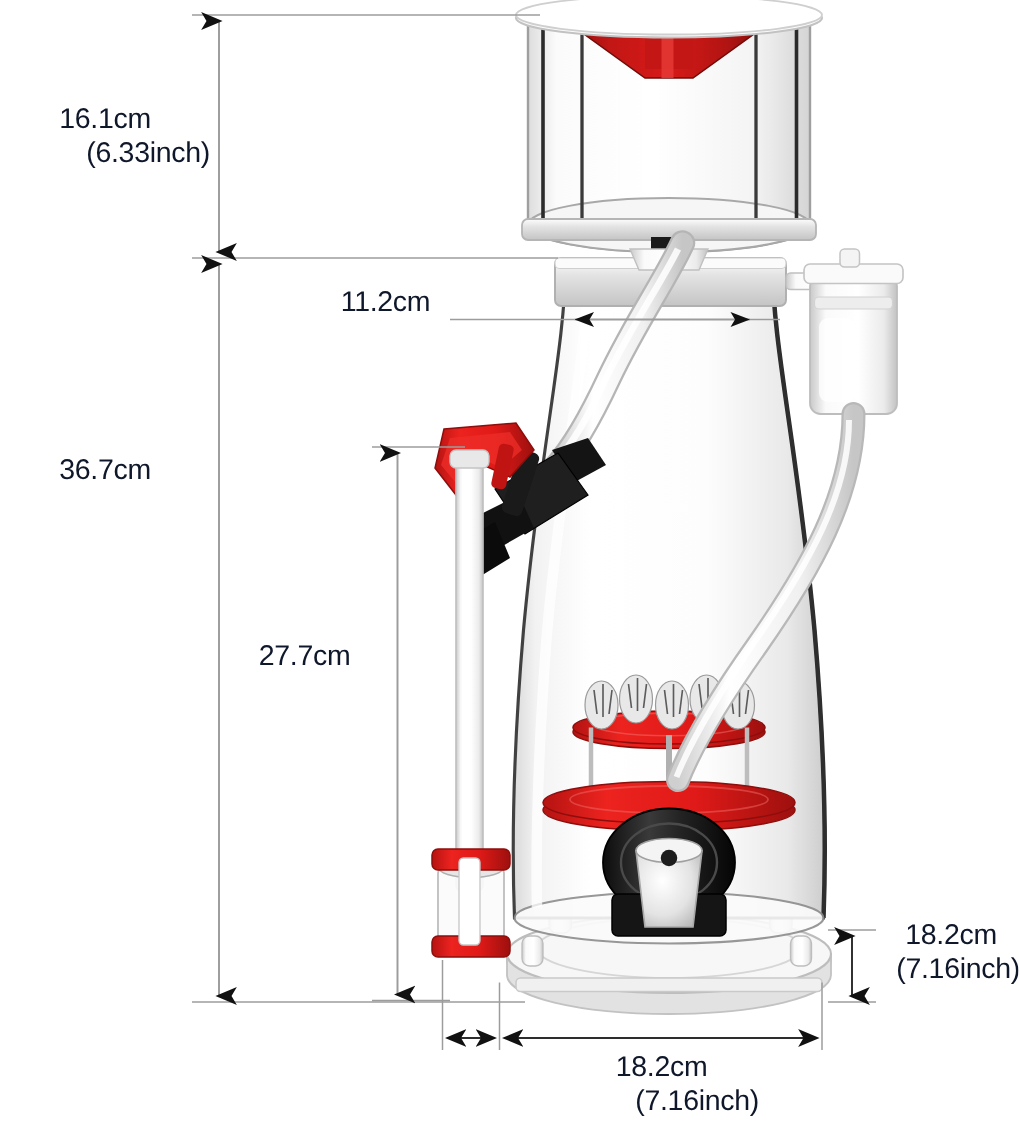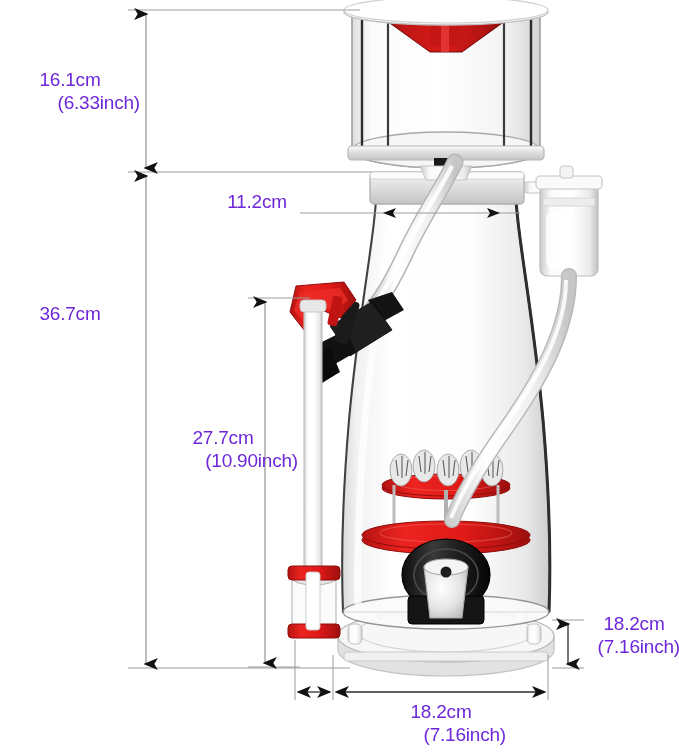--- a/index.html
+++ b/index.html
@@ -1,20 +1,20 @@
 <!DOCTYPE html>
 <html><head>
 <meta charset="utf-8">
 <style>
   html,body{margin:0;padding:0;background:#ffffff;}
   body{width:679px;height:756px;position:relative;overflow:hidden;
        font-family:"Liberation Sans","DejaVu Sans",sans-serif;color:#1a1a1a;}
   #stage{position:absolute;inset:0;width:679px;height:756px;}
   .dimlabel{position:absolute;text-align:center;line-height:1.22;
-            font-size:19px;color:#6d28d9;white-space:nowrap;letter-spacing:-0.2px;}
+            font-size:19px;color:#0f172a;white-space:nowrap;letter-spacing:-0.2px;}
   .dimlabel .l2{display:block;text-align:right;}
   svg.layer{position:absolute;left:0;top:0;width:679px;height:756px;}
   .nosel{user-select:none;}
 </style>
 </head>
 <body>
 
 <div id="stage" class="nosel">
 
   <svg class="layer" viewBox="0 0 679 756">
@@ -282,23 +282,22 @@
   </div>
 
   <div class="dimlabel" style="left:182px;top:190px;width:150px;">
     <span>11.2cm</span>
   </div>
 
   <div class="dimlabel" style="left:0px;top:302px;width:140px;">
     <span>36.7cm</span>
   </div>
 
-  <div class="dimlabel" style="left:148px;top:426px;width:150px;">
+  <div class="dimlabel" style="left:128px;top:426px;width:150px;">
     <span>27.7cm</span>
-    <span class="l2">(10.90inch)</span>
   </div>
 
   <div class="dimlabel" style="left:588px;top:612px;width:92px;">
     <span>18.2cm</span>
     <span class="l2">(7.16inch)</span>
   </div>
 
 
   <div class="dimlabel" style="left:376px;top:700px;width:130px;">
     <span>18.2cm</span>

